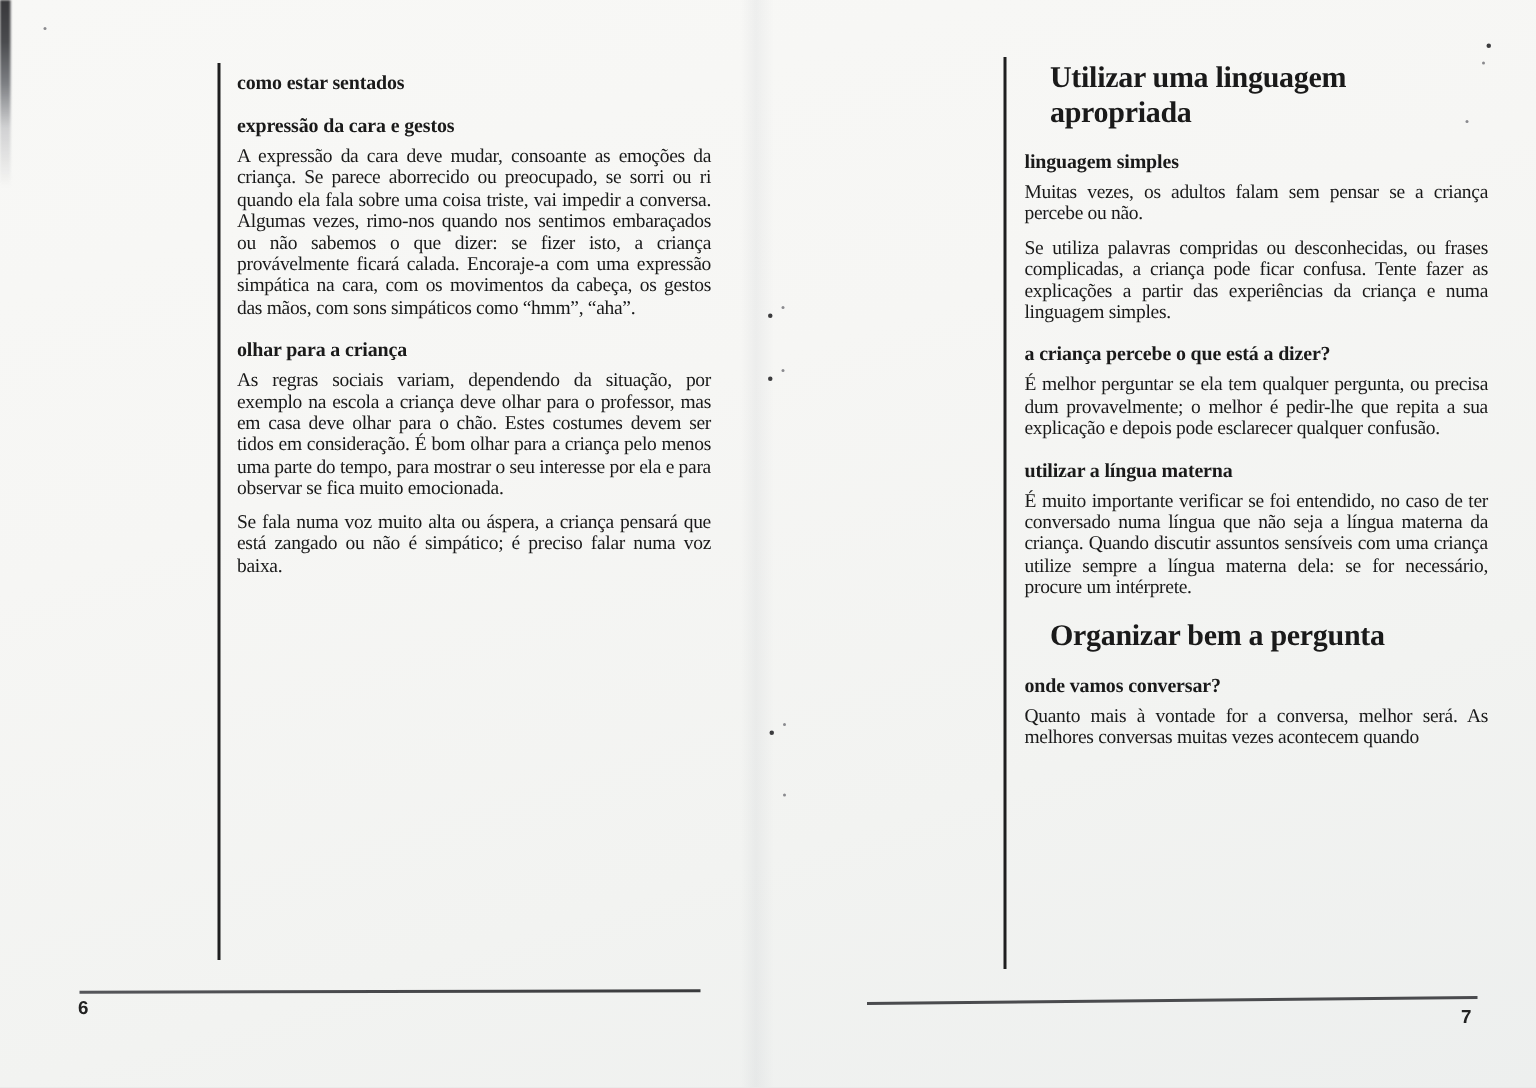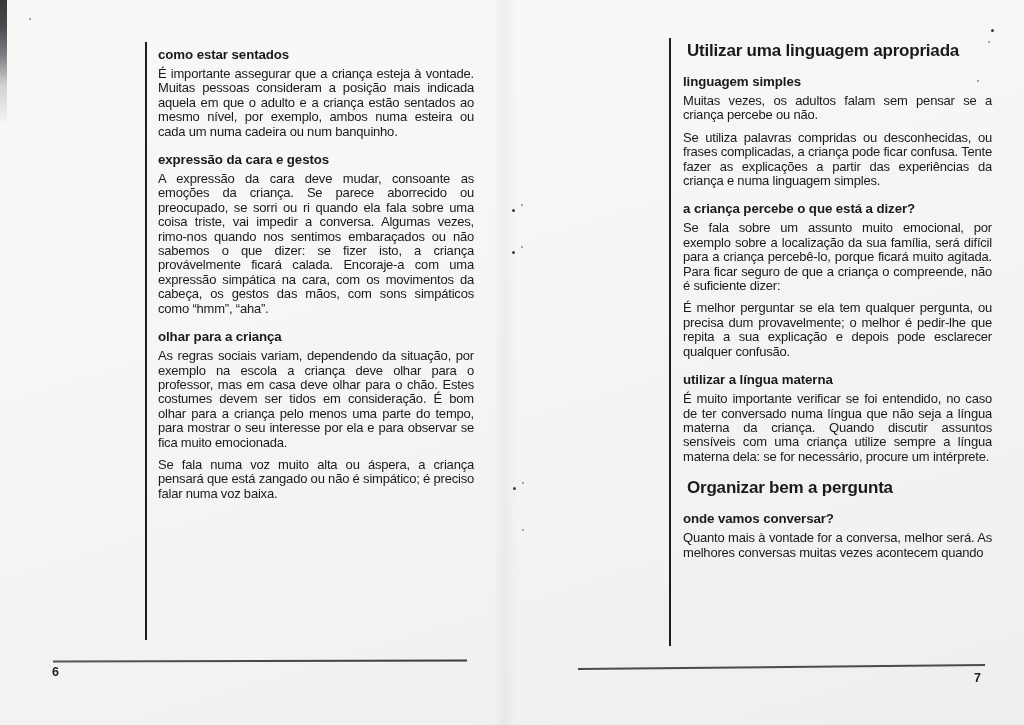--- a/index.html
+++ b/index.html
@@ -22,27 +22,27 @@
   .speck{position:absolute;background:#3c3c3e;border-radius:50%;width:3px;height:3px;}
   .speck.light{background:#8a8a8e;width:2px;height:2px;}
   
   .vrule{position:absolute;width:2px;background:#1e1e1f;}
   .vrule-left{left:145px;top:42px;height:598px;}
   .vrule-right{left:669px;top:38px;height:608px;}
   .hrule{position:absolute;height:2px;}
   .hrule-left{left:53px;top:660px;width:414px;background:linear-gradient(90deg,#55565a,#3a3b3d);transform:rotate(-.12deg);}
   .hrule-right{left:578px;top:666px;width:407px;background:#4a4b4e;transform:rotate(-.55deg);}
   
-  .page-col{position:absolute;}
+  .page-col{position:absolute;font-family:Liberation Serif, serif;}
   .col-left{left:158px;top:47px;width:316px;}
   .col-right{left:683px;top:41px;width:309px;}
   .para{font-size:13px;line-height:14.4px;text-align:justify;margin:0 0 8px;letter-spacing:-.2px;}
   .sec-h{font-size:13.3px;font-weight:bold;margin:13px 0 5px;letter-spacing:-.1px;}
   .col-left .sec-h:first-child{margin-top:0;}
-  .big-h{font-size:17px;font-weight:bold;margin:0 4px 12px;letter-spacing:-.2px;}
+  .big-h{font-size:20px;font-weight:bold;margin:0 17px 12px;letter-spacing:-.2px;}
   .big-h2{margin-top:14px;}
   .para em{font-style:italic;}
   .pagenum{position:absolute;font-size:12.5px;font-weight:bold;color:#222;}
   .pn-left{left:52px;top:665px;}
   .pn-right{left:974px;top:671px;}
 </style>
 </head>
 <body>
 
 <div class="canvas">
@@ -59,40 +59,38 @@
   <div class="speck light" style="left:522px;top:529px"></div>
   <div class="speck" style="left:991px;top:29px"></div>
   <div class="speck light" style="left:988px;top:41px"></div>
   <div class="speck light" style="left:977px;top:80px"></div>
 
   <div class="vrule vrule-left"></div>
   <div class="vrule vrule-right"></div>
 
   <section class="page-col col-left">
     <h3 class="sec-h">como estar sentados</h3>
-    <p class="para">É importante assegurar que a criança esteja à vontade. Muitas pessoas consideram a posição mais indicada aquela em que o adulto e a criança estão sentados ao mesmo nível, por exemplo, ambos numa esteira ou cada um numa cadeira ou num banquinho.</p>
 
     <h3 class="sec-h">expressão da cara e gestos</h3>
     <p class="para">A expressão da cara deve mudar, consoante as emoções da criança. Se parece aborrecido ou preocupado, se sorri ou ri quando ela fala sobre uma coisa triste, vai impedir a conversa. Algumas vezes, rimo-nos quando nos sentimos embaraçados ou não sabemos o que dizer: se fizer isto, a criança provávelmente ficará calada. Encoraje-a com uma expressão simpática na cara, com os movimentos da cabeça, os gestos das mãos, com sons simpáticos como “hmm”, “aha”.</p>
 
     <h3 class="sec-h">olhar para a criança</h3>
     <p class="para">As regras sociais variam, dependendo da situação, por exemplo na escola a criança deve olhar para o professor, mas em casa deve olhar para o chão. Estes costumes devem ser tidos em consideração. É bom olhar para a criança pelo menos uma parte do tempo, para mostrar o seu interesse por ela e para observar se fica muito emocionada.</p>
 
     <p class="para">Se fala numa voz muito alta ou áspera, a criança pensará que está zangado ou não é simpático; é preciso falar numa voz baixa.</p>
   </section>
 
   <section class="page-col col-right">
     <h2 class="big-h">Utilizar uma linguagem apropriada</h2>
 
     <h3 class="sec-h">linguagem simples</h3>
     <p class="para">Muitas vezes, os adultos falam sem pensar se a criança percebe ou não.</p>
     <p class="para">Se utiliza palavras compridas ou desconhecidas, ou frases complicadas, a criança pode ficar confusa. Tente fazer as explicações a partir das experiências da criança e numa linguagem simples.</p>
 
     <h3 class="sec-h">a criança percebe o que está a dizer?</h3>
-    <p class="para">Se fala sobre um assunto muito emocional, por exemplo sobre a localização da sua família, será difícil para a criança percebê-lo, porque ficará muito agitada. Para ficar seguro de que a criança o compreende, não é suficiente dizer:</p>
     <p class="para">É melhor perguntar se ela tem qualquer pergunta, ou precisa dum provavelmente; o melhor é pedir-lhe que repita a sua explicação e depois pode esclarecer qualquer confusão.</p>
 
     <h3 class="sec-h">utilizar a língua materna</h3>
     <p class="para">É muito importante verificar se foi entendido, no caso de ter conversado numa língua que não seja a língua materna da criança. Quando discutir assuntos sensíveis com uma criança utilize sempre a língua materna dela: se for necessário, procure um intérprete.</p>
 
     <h2 class="big-h big-h2">Organizar bem a pergunta</h2>
 
     <h3 class="sec-h">onde vamos conversar?</h3>
     <p class="para">Quanto mais à vontade for a conversa, melhor será. As melhores conversas muitas vezes acontecem quando</p>
   </section>

